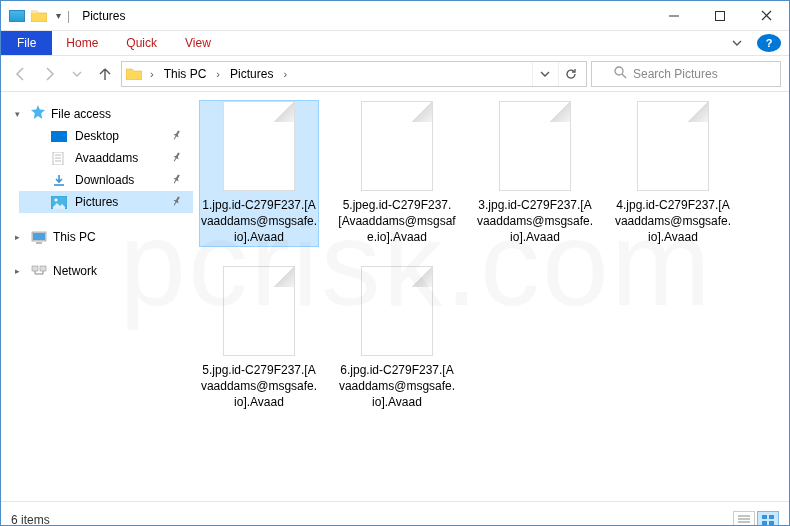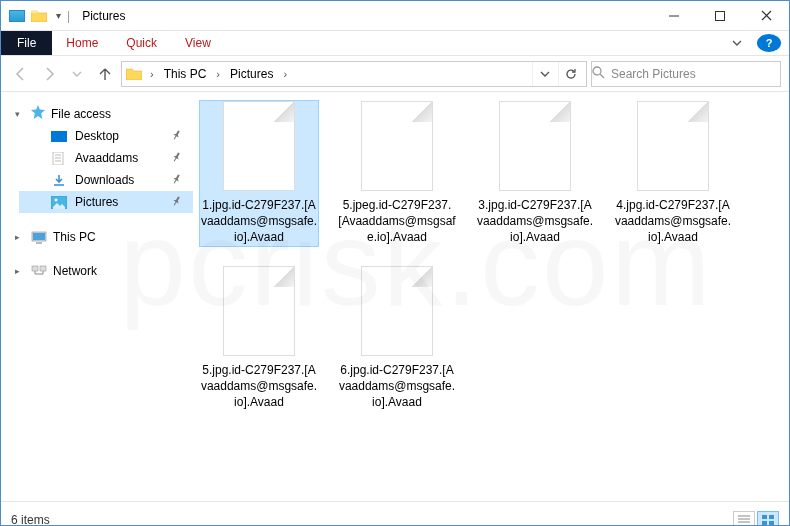--- a/index.html
+++ b/index.html
@@ -11,37 +11,37 @@
 .titlebar .appicon { width: 16px; height: 12px; background: linear-gradient(180deg,#47b5e6,#2a9dd6); border:1px solid #2a8ac4; }
 .titlebar .folder { width: 16px; height: 13px; display:inline-block; }
 .titlebar .sep { color:#999; }
 .titlebar .title { margin-left: 6px; color:#000; }
 .titlebar .wincontrols { margin-left: auto; display: flex; }
 .titlebar .wincontrols div { width: 46px; height: 29px; display: flex; align-items: center; justify-content: center; color:#333; }
 .qattoggle { font-size:10px; color:#555; margin-left:3px;}
 
 
 .menubar { height: 25px; display: flex; align-items: stretch; border-bottom: 1px solid #e5e5e5; }
-.menubar .filebtn { background:#0f172a; color:#fff; display:flex;align-items:center; padding:0 16px; }
+.menubar .filebtn { background:#1d4ed8; color:#fff; display:flex;align-items:center; padding:0 16px; }
 .menubar .tab { display:flex; align-items:center; padding:0 14px; color:#b91c1c; }
 .menubar .spacer { flex:1; }
 .menubar .expand { width:24px; display:flex;align-items:center;justify-content:center; color:#555;}
 .menubar .help { width:24px; height:18px; border-radius:50%; background:#0078d7; color:#fff; display:flex;align-items:center;justify-content:center; margin:3px 8px; font-size:11px; font-weight:bold;}
 
 
 .addrbar { height: 36px; display:flex; align-items:center; padding:4px 8px; gap:4px; border-bottom:1px solid #e5e5e5; }
 .navbtn { width:24px; height:24px; display:flex;align-items:center;justify-content:center; color:#999; }
 .navbtn.enabled { color:#555; }
 .breadcrumb { flex:1; height:26px; border:1px solid #ccc; display:flex; align-items:center; padding:0 4px; gap:2px; }
 .breadcrumb .chev { font-size:11px; color:#555; padding:0 4px; }
 .breadcrumb .seg { padding:0 4px; color:#000; }
 .breadcrumb .bcicon { width:18px; display:flex;align-items:center; }
 .breadcrumb .inner-spacer{flex:1;}
 .breadcrumb .dropbtn, .breadcrumb .refresh { width:24px; height:24px; display:flex;align-items:center;justify-content:center; color:#555; border-left:1px solid #eee;}
-.search { width:190px; height:26px; border:1px solid #ccc; display:flex; align-items:center; padding:0 0; color:#888; gap:6px;}
+.search { width:190px; height:26px; border:1px solid #ccc; display:flex; align-items:center; padding:0 22px; color:#888; gap:6px;}
 .search .sicon { color:#999; }
 
 
 .bodyrow { display:flex; height:calc(100% - 30px - 25px - 36px - 24px); }
 
 
 .sidebar { width:192px; padding:10px 0; overflow:hidden; }
 .sb-head { display:flex; align-items:center; gap:6px; padding:3px 0 3px 14px; }
 .sb-head .caret { font-size:9px; color:#666; width:10px; }
 .sb-head .star { color:#62b6f1; }

